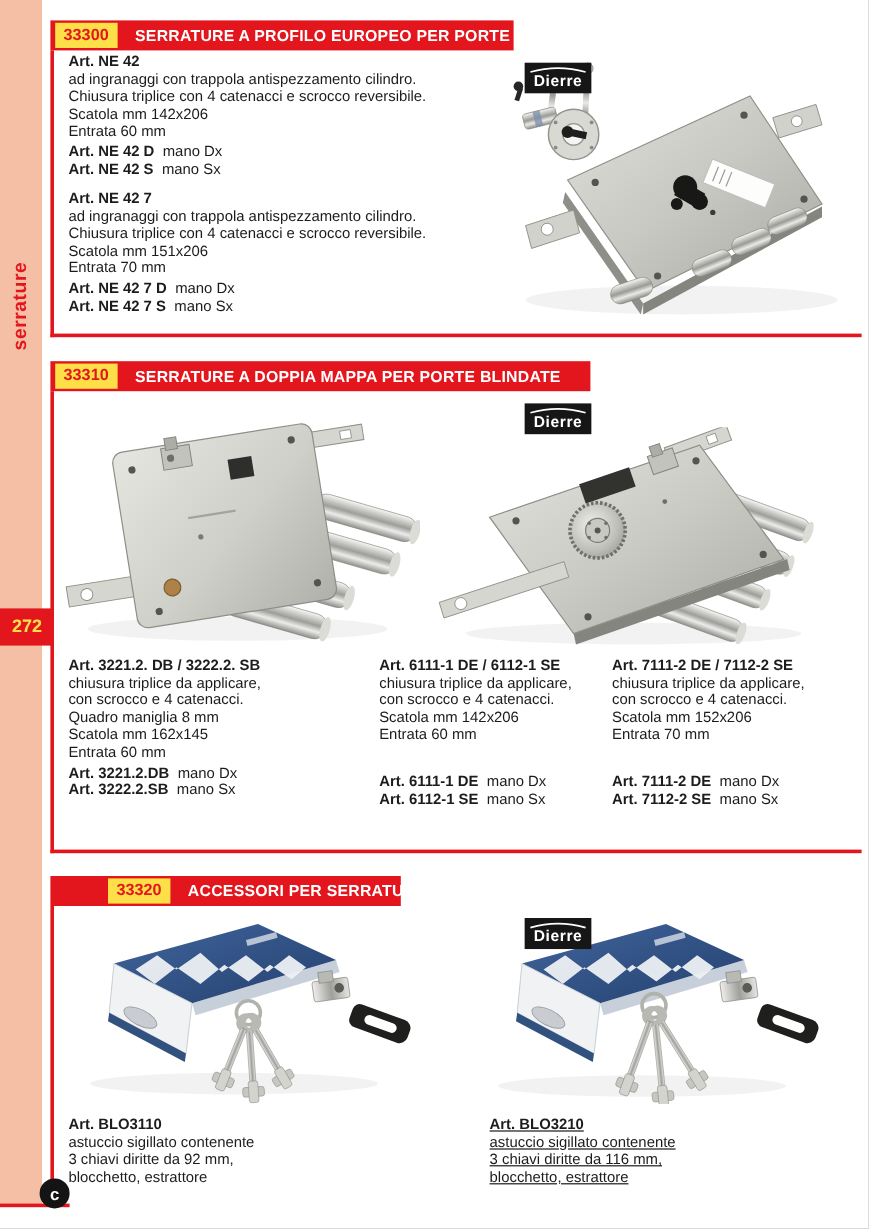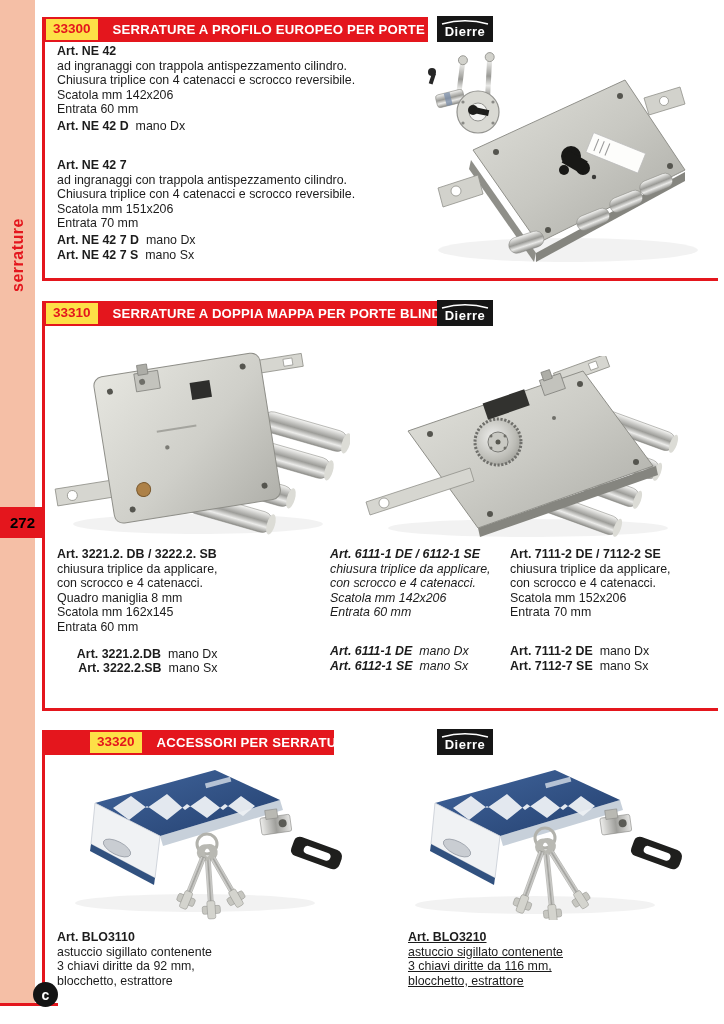--- a/index.html
+++ b/index.html
@@ -8,40 +8,40 @@
     --ink:#1c1c1c;
   }
   html,body{margin:0;padding:0;}
   body{background:#888;font-family:"Liberation Sans","DejaVu Sans",sans-serif;}
   .page{position:relative;width:724px;height:1024px;background:#fff;overflow:hidden;margin:0 auto;}
 
   
   .sidebar{position:absolute;left:0;top:0;width:35px;height:1004px;background:var(--pink);}
   .side-label{position:absolute;left:0;top:205px;width:35px;height:100px;display:flex;align-items:center;justify-content:center;
     writing-mode:vertical-rl;transform:rotate(180deg);color:var(--red);font-weight:700;font-size:16px;letter-spacing:.5px;}
-  .page-num{position:absolute;left:0;top:507px;width:45px;height:31px;background:var(--red);color:#000000;
+  .page-num{position:absolute;left:0;top:507px;width:45px;height:31px;background:var(--red);color:#fde047;
     font-weight:700;font-size:15px;display:flex;align-items:center;justify-content:center;z-index:6;}
   .pub-mark{position:absolute;left:33px;top:982px;width:25px;height:25px;border-radius:50%;background:#141414;color:#fff;
     font-weight:700;font-size:14px;display:flex;align-items:center;justify-content:center;z-index:7;}
   .side-bottom{position:absolute;left:0;top:1003px;width:58px;height:3px;background:var(--red);z-index:5;}
 
   
   .bar{position:absolute;height:25px;background:var(--red);display:flex;align-items:center;padding-left:4px;box-sizing:border-box;z-index:3;}
   .code{background:#fde047;color:var(--red);font-weight:700;font-size:13.5px;padding:2px 7px;line-height:1.2;}
   .bar-title{color:#fff;font-weight:700;font-size:13.2px;margin-left:15px;letter-spacing:.2px;white-space:nowrap;}
   .vline{position:absolute;width:3px;background:var(--red);z-index:2;}
   .hline{position:absolute;height:3px;background:var(--red);z-index:2;}
-  .dierre{position:absolute;width:56px;height:26px;z-index:3;}
+  .dierre{position:absolute;width:56px;height:26px;z-index:3;margin-top:36px;}
 
   
   .tblock{position:absolute;font-size:12.4px;line-height:14.6px;color:var(--ink);white-space:nowrap;z-index:4;}
   .art{font-weight:700;}
   .hand{margin-left:7px;font-weight:400;}
   .variants.vm2{margin-top:2px;}
-  .variants.vm12{margin-top:12px;text-align:right;}
+  .variants.vm12{margin-top:2px;}
   .variants.vm24{margin-top:24px;}
 
   .photo{position:absolute;z-index:1;}
 </style>
 </head>
 <body>
 
 <div class="page">
 
   <aside class="sidebar"></aside>
@@ -65,20 +65,21 @@
   <div class="hline" style="left:42px;top:278px;width:676px;"></div>
 
   <div class="tblock" style="left:57px;top:44px;">
     <div class="art">Art. NE 42</div>
     <div>ad ingranaggi con trappola antispezzamento cilindro.</div>
     <div>Chiusura triplice con 4 catenacci e scrocco reversibile.</div>
     <div>Scatola mm 142x206</div>
     <div>Entrata 60 mm</div>
     <div class="variants vm2">
       <div><span class="art">Art. NE 42 D</span><span class="hand">mano Dx</span></div>
+      <div><span class="art">Art. NE 42 S</span><span class="hand">mano Sx</span></div>
     </div>
   </div>
 
   <div class="tblock" style="left:57px;top:158px;">
     <div class="art">Art. NE 42 7</div>
     <div>ad ingranaggi con trappola antispezzamento cilindro.</div>
     <div>Chiusura triplice con 4 catenacci e scrocco reversibile.</div>
     <div>Scatola mm 151x206</div>
     <div>Entrata 70 mm</div>
     <div class="variants vm2">
@@ -338,41 +339,41 @@
     <div>con scrocco e 4 catenacci.</div>
     <div>Quadro maniglia 8 mm</div>
     <div>Scatola mm 162x145</div>
     <div>Entrata 60 mm</div>
     <div class="variants vm12">
       <div><span class="art">Art. 3221.2.DB</span><span class="hand">mano Dx</span></div>
       <div><span class="art">Art. 3222.2.SB</span><span class="hand">mano Sx</span></div>
     </div>
   </div>
 
-  <div class="tblock" style="left:330px;top:547px;font-style:italic;">
+  <div class="tblock" style="left:316px;top:547px;">
     <div class="art">Art. 6111-1 DE / 6112-1 SE</div>
     <div>chiusura triplice da applicare,</div>
     <div>con scrocco e 4 catenacci.</div>
     <div>Scatola mm 142x206</div>
     <div>Entrata 60 mm</div>
     <div class="variants vm24">
       <div><span class="art">Art. 6111-1 DE</span><span class="hand">mano Dx</span></div>
       <div><span class="art">Art. 6112-1 SE</span><span class="hand">mano Sx</span></div>
     </div>
   </div>
 
   <div class="tblock" style="left:510px;top:547px;">
     <div class="art">Art. 7111-2 DE / 7112-2 SE</div>
     <div>chiusura triplice da applicare,</div>
     <div>con scrocco e 4 catenacci.</div>
     <div>Scatola mm 152x206</div>
     <div>Entrata 70 mm</div>
     <div class="variants vm24">
       <div><span class="art">Art. 7111-2 DE</span><span class="hand">mano Dx</span></div>
-      <div><span class="art">Art. 7112-7 SE</span><span class="hand">mano Sx</span></div>
+      <div><span class="art">Art. 7112-2 SE</span><span class="hand">mano Sx</span></div>
     </div>
   </div>
 
   <header class="bar" style="left:42px;top:730px;width:292px;padding-left:48px;">
     <span class="code">33320</span>
     <span class="bar-title">ACCESSORI PER SERRATURE DI SICUREZZA</span>
   </header>
   <div class="dierre" style="left:437px;top:729px;">
     <svg width="56" height="26" viewBox="0 0 56 26">
       <rect x="0" y="0" width="56" height="26" fill="#161616"></rect>

